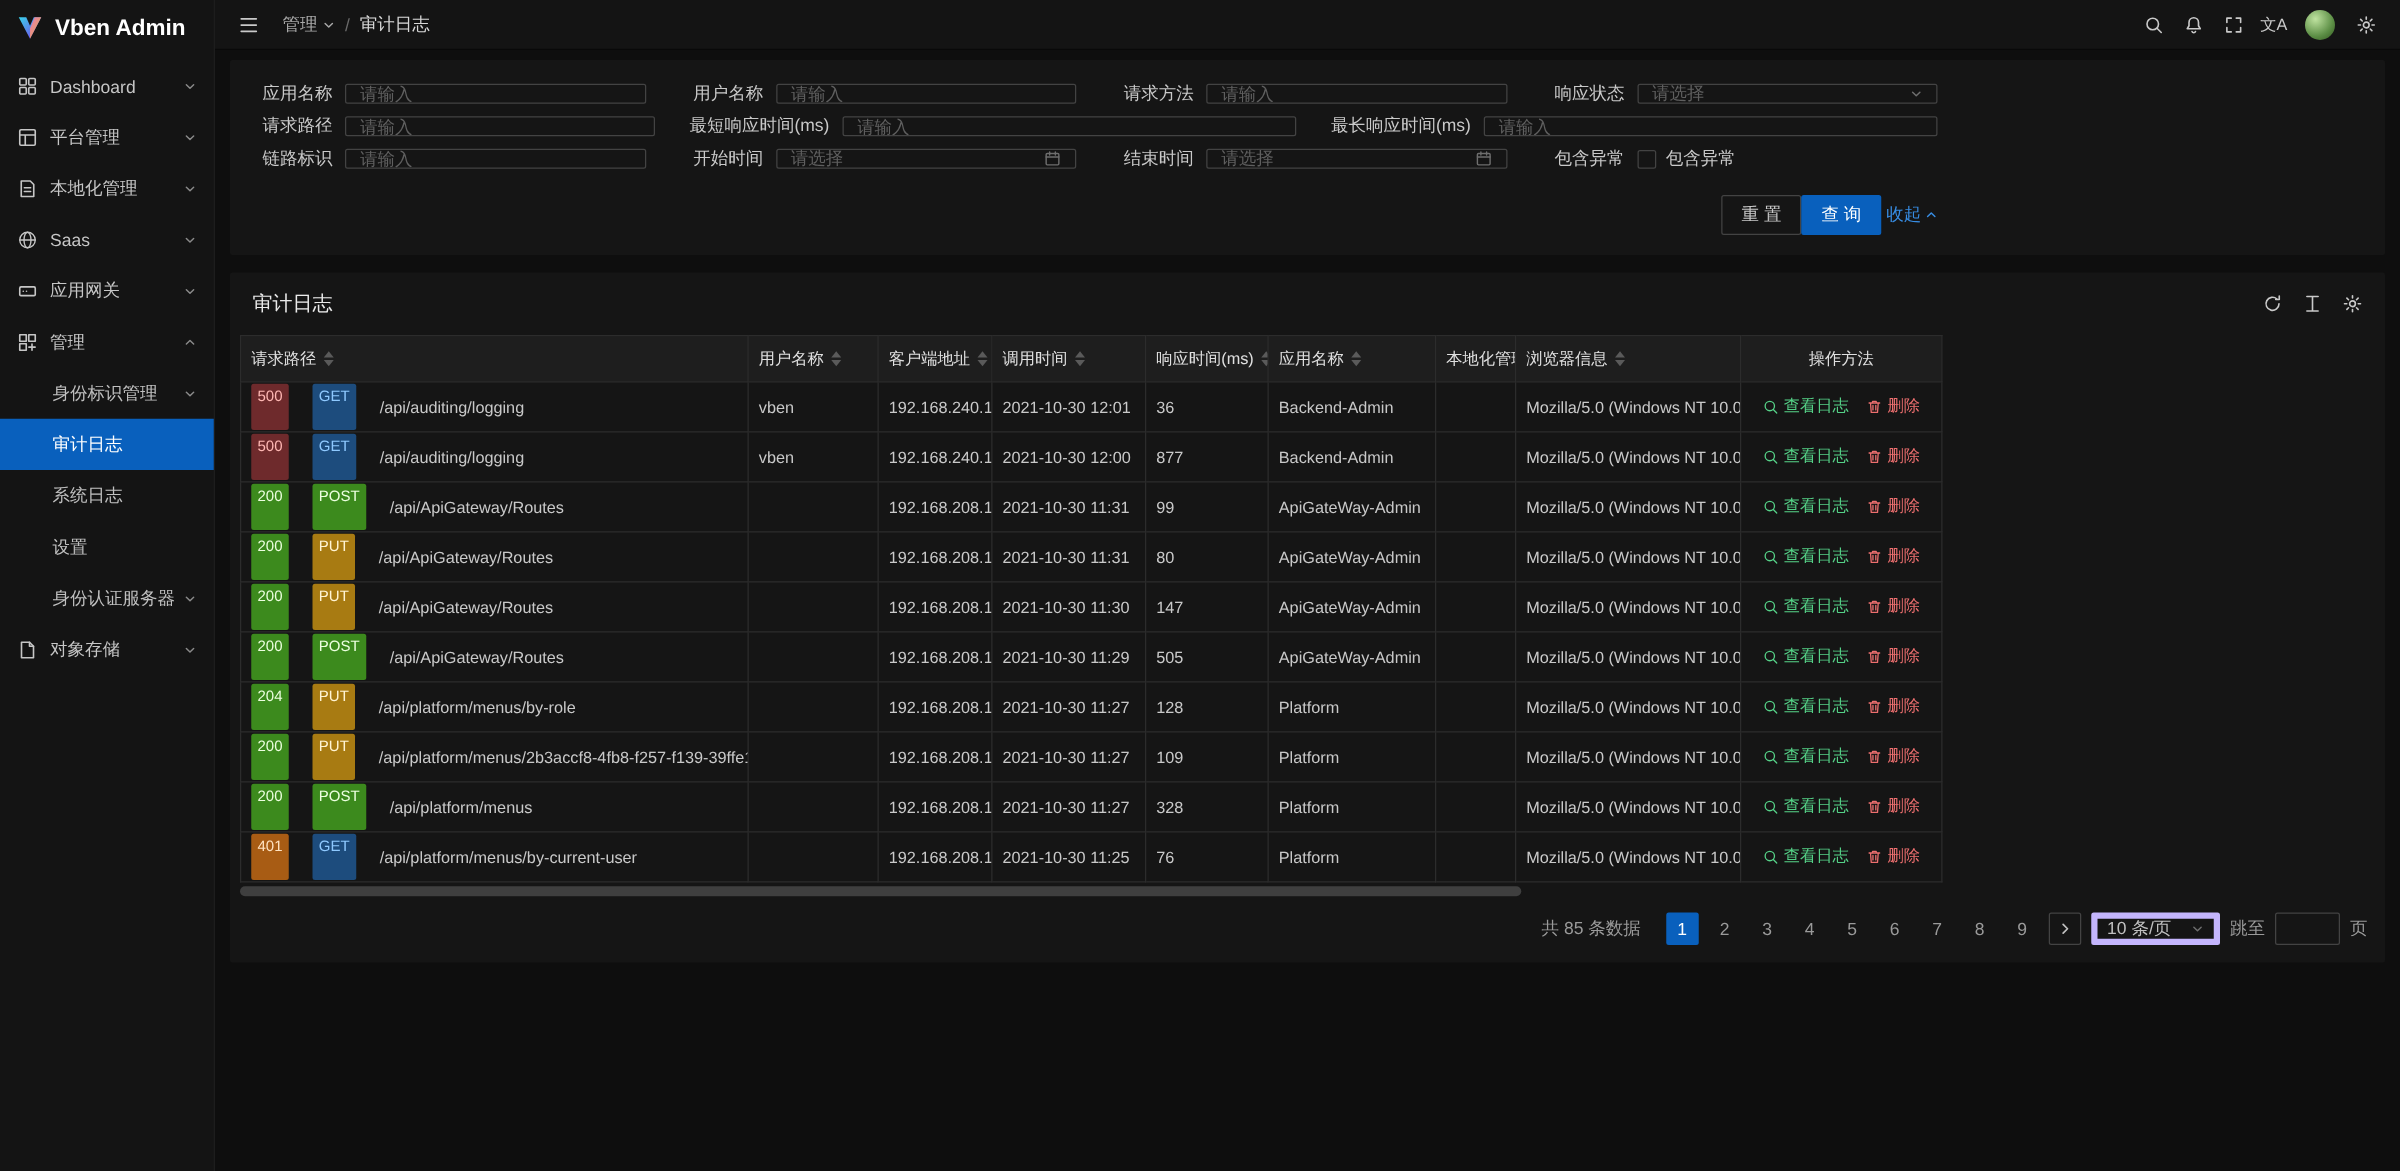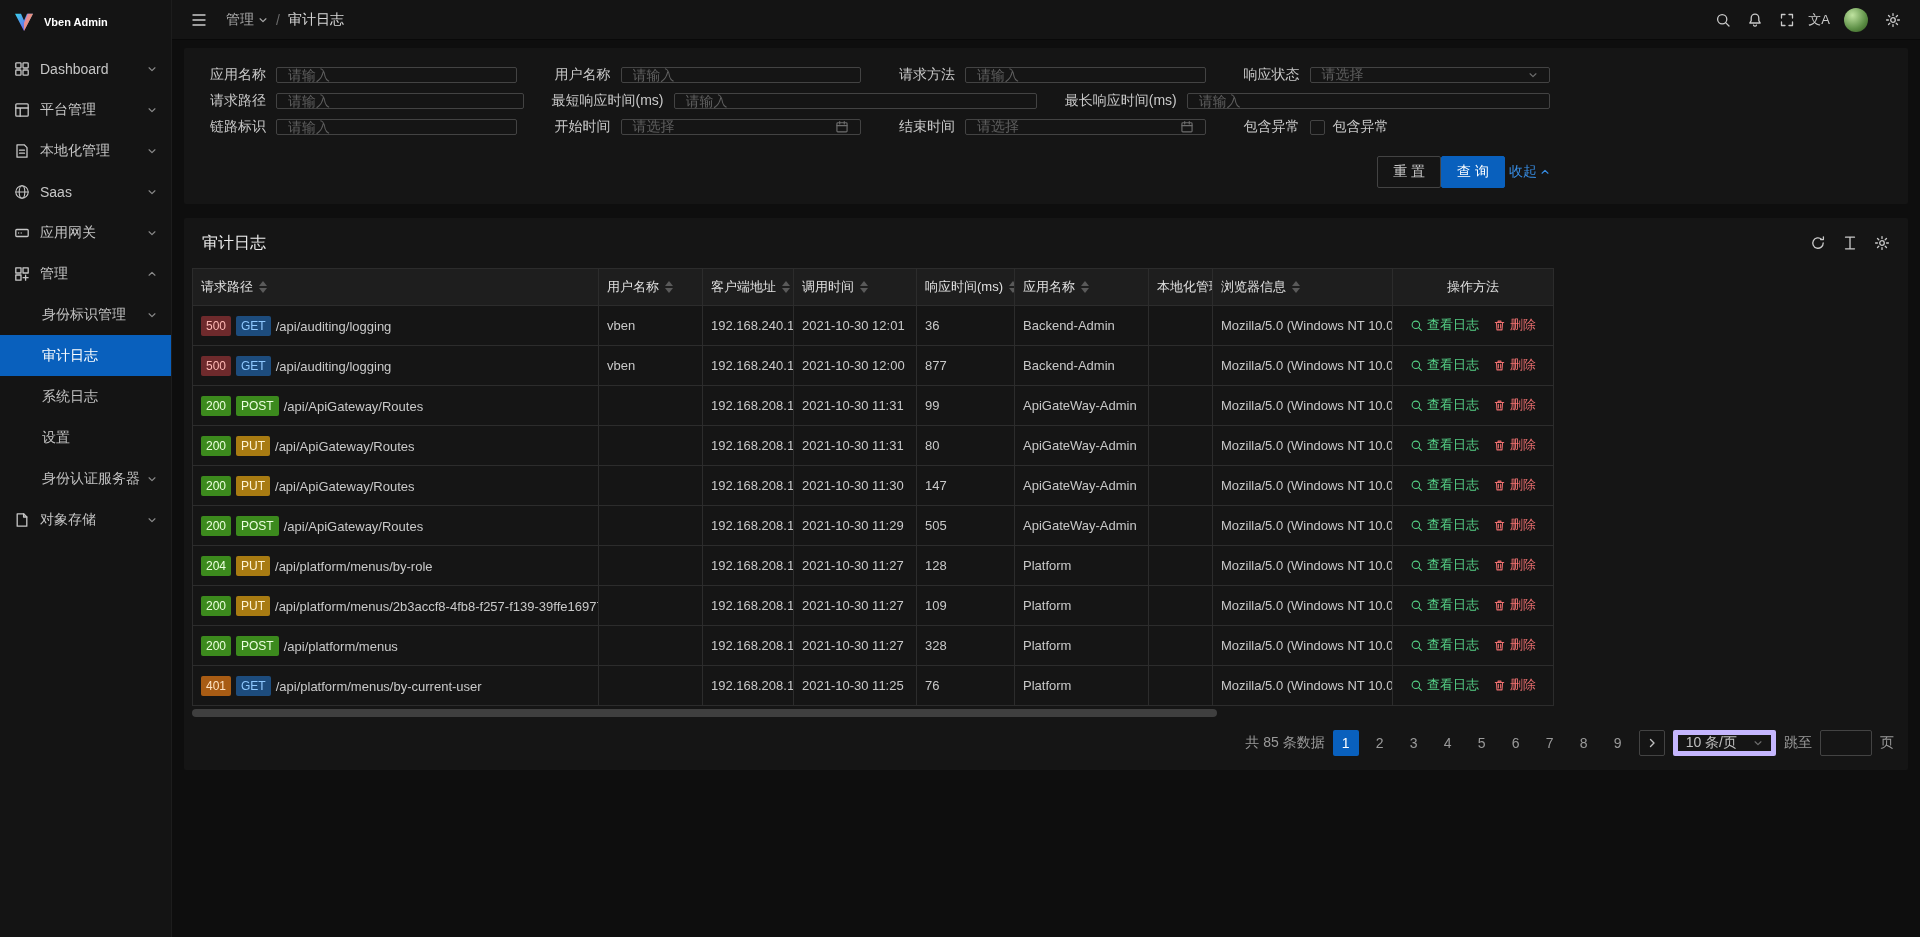--- a/index.html
+++ b/index.html
@@ -4,21 +4,21 @@
 <style>
   *{margin:0;padding:0;box-sizing:border-box}
   html,body{width:1920px;height:937px;overflow:hidden;background:#0e0e0e;
     font-family:"Liberation Sans","DejaVu Sans",sans-serif;color:#c9c9c9;font-size:14px}
   button,input{font-family:inherit}
   .app{display:flex;width:100%;height:100%}
 
   
   .sidebar{width:172px;background:#141414;border-right:1px solid #1d1d1d;flex:none;display:flex;flex-direction:column}
   .logo{height:44px;display:flex;align-items:center;gap:8px;padding:0 12px;cursor:pointer}
-  .logo-text{color:#fff;font-weight:700;font-size:11px;white-space:nowrap}
+  .logo-text{color:#fff;font-weight:700;font-size:18px;white-space:nowrap}
   .menu{padding-top:4px}
   .menu-item{height:41px;display:flex;align-items:center;padding:0 14px;gap:10px;color:#c6c6c6;cursor:pointer}
   .mi-icon{width:16px;height:16px;display:flex;flex:none;color:#c6c6c6}
   .mi-label{flex:1;white-space:nowrap;overflow:hidden}
   .mi-chev{color:#8a8a8a;display:flex}
   .submenu-item{height:41px;display:flex;align-items:center;justify-content:space-between;padding:0 14px 0 42px;color:#c0c0c0;cursor:pointer;white-space:nowrap}
   .submenu-item.active{background:var(--accent);color:#fff}
 
   
   .main{flex:1;display:flex;flex-direction:column;min-width:0}
@@ -64,40 +64,40 @@
   .grid th,.grid td{border:1px solid #2c2c2c;padding:0 8px;white-space:nowrap;overflow:hidden}
   .grid th{background:#1e1e1e;height:37px;color:#e0e0e0;font-weight:400;text-align:left}
   .grid th.sortable{cursor:pointer}
   .grid td{height:40px;color:#c9c9c9}
   .th-inner{display:flex;align-items:center}
   .grid th:last-child .th-inner{justify-content:center}
   .sorter{display:inline-flex;flex-direction:column;margin-left:6px;gap:2px}
   .caret{width:0;height:0;border-left:4px solid transparent;border-right:4px solid transparent}
   .caret.up{border-bottom:5px solid #5a5a5a}
   .caret.down{border-top:5px solid #5a5a5a}
-  .tag{display:inline-block;min-width:30px;text-align:center;padding:0 5px;height:20px;line-height:20px;
-    border-radius:2px;font-size:12px;margin-right:5px;vertical-align:middle}
+  .tag{display:inline-block;min-width:30px;text-align:center;padding:0 5px;height:37px;line-height:20px;
+    border-radius:2px;font-size:12px;margin-right:19px;vertical-align:middle}
   .tag-red{background:var(--tag_red_bg);color:var(--tag_red_text)}
   .tag-blue{background:var(--tag_blue_bg);color:var(--tag_blue_text)}
   .tag-green{background:var(--tag_green_bg);color:var(--tag_green_text)}
   .tag-gold{background:var(--tag_gold_bg);color:var(--tag_gold_text)}
   .tag-orange{background:var(--tag_orange_bg);color:var(--tag_orange_text)}
   .path{vertical-align:middle}
   td.actions{text-align:center}
   .act{display:inline-flex;align-items:center;gap:4px;cursor:pointer}
   .act.view{color:var(--success)}
   .act.del{color:var(--danger);margin-left:14px}
   .act svg{width:13px;height:13px}
 
   .hscroll{height:10px;margin-top:2px;position:relative}
   .hthumb{position:absolute;left:0;top:1px;height:8px;width:60%;background:#3f3f3f;border-radius:4px;cursor:pointer}
 
   
   .pagination{display:flex;align-items:center;justify-content:flex-end;gap:8px;padding:12px 6px 10px;color:#9a9a9a}
-  .pg-total{margin-right:0}
+  .pg-total{margin-right:12px}
   .pg-item{min-width:26px;height:26px;border:none;background:transparent;color:#9a9a9a;border-radius:2px;
     cursor:pointer;font-size:14px;display:flex;align-items:center;justify-content:center}
   .pg-item.active{background:var(--accent);color:#fff}
   .pg-next{border:1px solid #434343;color:#c0c0c0}
   .pg-size{height:26px;border:5px solid #c4b5fd;border-radius:2px;display:flex;align-items:center;gap:16px;
     padding:0 8px;cursor:pointer;color:#c0c0c0}
   .pg-size .suffix{display:flex;color:#6e6e6e}
   .pg-jump{width:52px;height:26px;border:1px solid #434343;background:transparent;border-radius:2px;color:#c9c9c9;padding:0 6px;outline:none}
 </style>
 </head>

